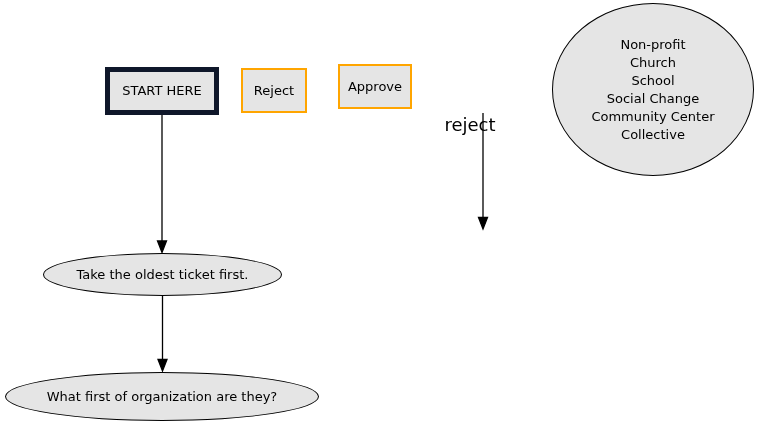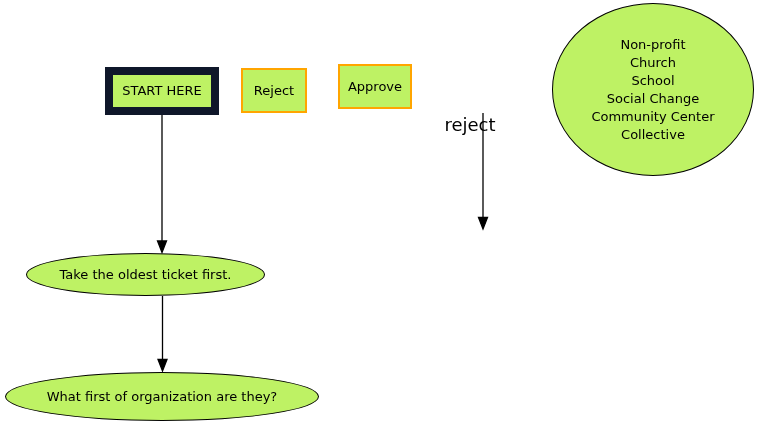--- a/index.html
+++ b/index.html
@@ -18,35 +18,35 @@
     width: 760px; height: 424px;
     pointer-events: none;
   }
   .node {
     position: absolute;
     box-sizing: border-box;
     display: flex;
     align-items: center;
     justify-content: center;
     text-align: center;
-    background: #bef264;
+    background: #e5e5e5;
     font-size: 13px;
     line-height: 18px;
     white-space: pre-line;
   }
-  .rect-thick { border: 8px solid #0f172a; }
+  .rect-thick { border: 5px solid #0f172a; }
   .rect-accent { border: 2.5px solid #ffa500; }
   .ellipse { border: 1px solid #000000; border-radius: 50%; }
   .start-box     { left: 105px; top: 67px;  width: 114px; height: 48px; }
   .reject-box    { left: 241px; top: 68px;  width: 66px;  height: 45px; }
   .approve-box   { left: 338px; top: 64px;  width: 74px;  height: 45px; }
   .eligibility   { left: 437px; top: 68px;  width: 93px;  height: 46px; }
   .allowed-orgs  { left: 552px; top: 3px;   width: 202px; height: 173px; }
   .rejected-orgs { left: 426px; top: 229px; width: 113px; height: 92px; }
-  .oldest-ticket { left: 26px;  top: 253px; width: 239px; height: 43px; }
+  .oldest-ticket { left: 43px;  top: 253px; width: 239px; height: 43px; }
   .org-question  { left: 5px;   top: 372px; width: 314px; height: 49px; }
   .edge-label {
     position: absolute;
     left: 441px; top: 112px;
     width: 58px; height: 25px;
     display: flex;
     align-items: center;
     justify-content: center;
     font-size: 18px;
     background: transparent;

